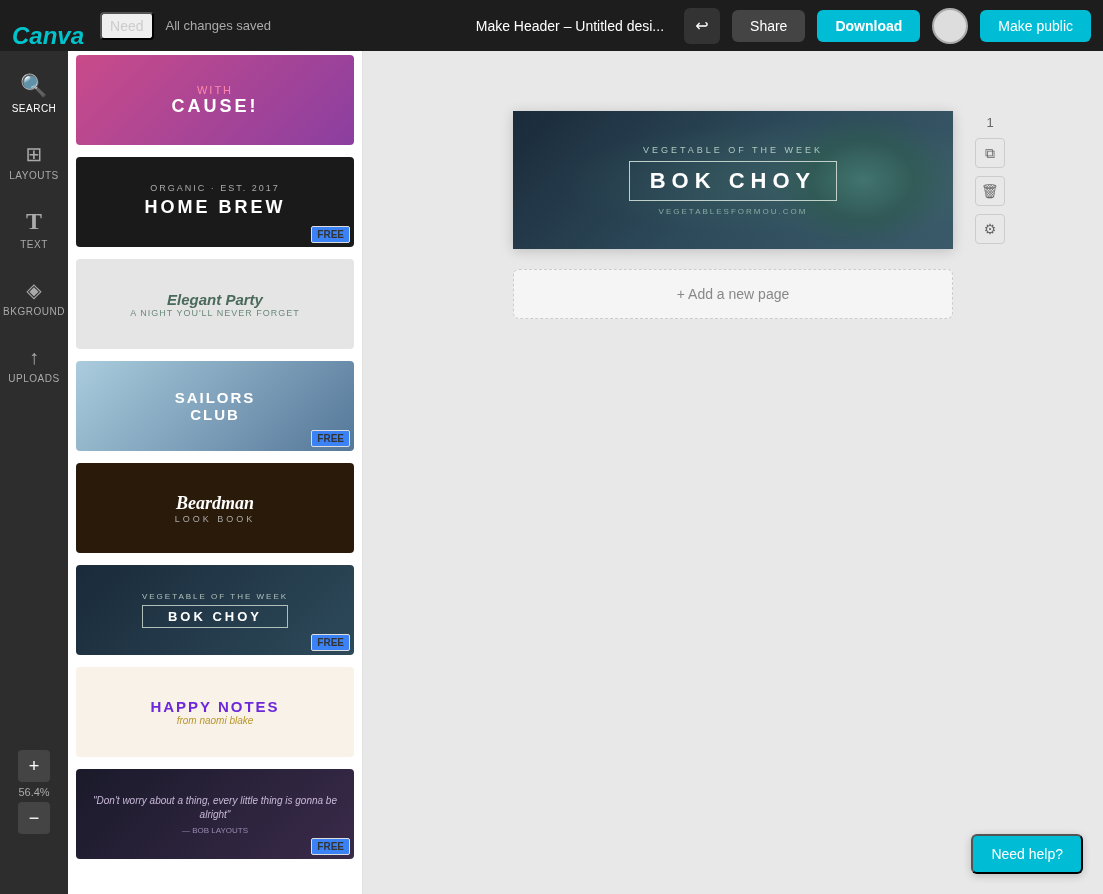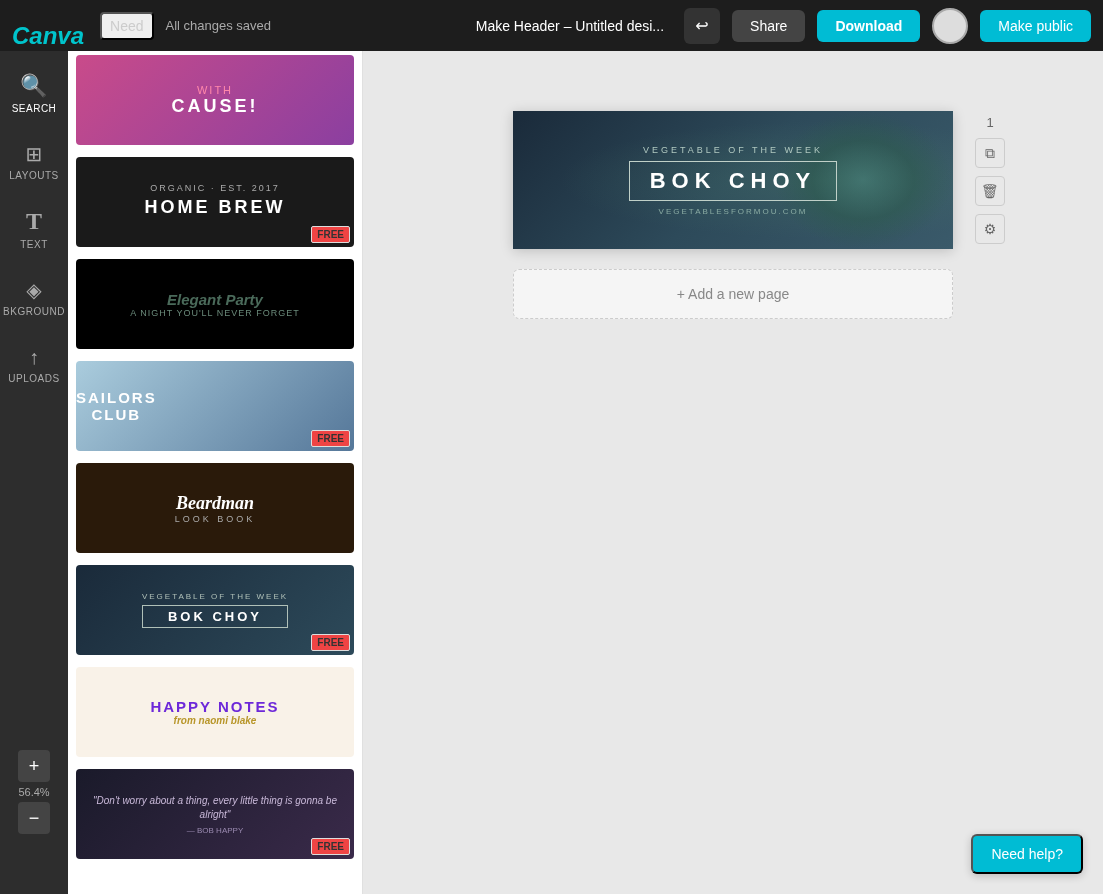--- a/index.html
+++ b/index.html
@@ -53,21 +53,21 @@
     }
     .search-bar {
       padding: 10px 10px 6px; position: sticky; top: 0; background: #fff; z-index: 5;
     }
     .search-input {
       width: 100%; padding: 8px 12px; border: 1px solid #ddd; border-radius: 20px;
       font-size: 13px; color: #333; outline: none; background: #f8f8f8;
     }
     .template-grid { padding: 4px 8px; display: flex; flex-direction: column; gap: 6px; }
     .free-badge {
-      position: absolute; bottom: 4px; right: 4px; background: #ef4444;
+      position: absolute; bottom: 4px; right: 4px; background: #3b82f6;
       color: #333; font-size: 10px; font-weight: 600; padding: 2px 5px;
       border-radius: 2px; border: 1px solid #ddd;
     }
 
     
     .t-card { width: 100%; height: 90px; position: relative; border-radius: 4px; overflow: hidden; cursor: pointer; margin-bottom: 6px; }
 
     
     .canvas-area {
       position: fixed; top: 51px; left: 363px; right: 0; bottom: 0;
@@ -126,22 +126,22 @@
     .need-help {
       position: fixed; bottom: 20px; right: 20px;
       background: #00bcd4; color: #fff; padding: 10px 18px;
       border-radius: 6px; font-size: 14px; cursor: pointer; font-weight: 500;
       box-shadow: 0 2px 8px rgba(0,0,0,0.2);
     }
 
     
     .tc-cause { background: linear-gradient(135deg, #c94b8a, #8b3fa0); height: 90px; display: flex; align-items: center; justify-content: center; }
     .tc-homebrew { background: #1a1a1a; height: 90px; display: flex; align-items: center; justify-content: center; }
-    .tc-elegant { background: #000000; height: 90px; display: flex; align-items: center; justify-content: center; }
-    .tc-sailors { background: linear-gradient(135deg, #aaccdd, #557799); height: 90px; display: flex; align-items: center; justify-content: flex-start; }
+    .tc-elegant { background: #e5e5e5; height: 90px; display: flex; align-items: center; justify-content: center; }
+    .tc-sailors { background: linear-gradient(135deg, #aaccdd, #557799); height: 90px; display: flex; align-items: center; justify-content: center; }
     .tc-beardman { background: #2a1a0a; height: 90px; display: flex; align-items: center; justify-content: center; }
     .tc-bokchoy { background: linear-gradient(135deg, #1a2a3a, #2d4a5a); height: 90px; display: flex; align-items: center; justify-content: center; }
     .tc-happy { background: #f9f2e8; height: 90px; display: flex; align-items: center; justify-content: center; }
     .tc-worry { background: linear-gradient(135deg, #1a1a2a, #3a2a4a); height: 90px; display: flex; align-items: center; justify-content: center; }
 
     
     .template-panel::-webkit-scrollbar { width: 4px; }
     .template-panel::-webkit-scrollbar-track { background: #f0f0f0; }
     .template-panel::-webkit-scrollbar-thumb { background: #ccc; border-radius: 2px; }
   </style>
@@ -249,30 +249,30 @@
           </div>
         </div>
       </div>
       <div class="free-badge">FREE</div>
     </div>
 
     <div class="t-card">
       <div class="tc-happy">
         <div style="text-align:center;">
           <div style="color:#6d28d9; font-size:15px; font-weight:700; letter-spacing:2px;">HAPPY NOTES</div>
-          <div style="color:#b8962a; font-size:10px; font-style:italic;font-weight:bold;">from naomi blake</div>
+          <div style="color:#b8962a; font-size:10px; font-style:italic;">from naomi blake</div>
         </div>
       </div>
     </div>
 
     <div class="t-card">
       <div class="tc-worry">
         <div style="text-align:center; padding: 0 10px;">
           <div style="color:#c8b8d8; font-size:10px; font-style:italic; line-height:1.4;">"Don't worry about a thing, every little thing is gonna be alright"</div>
-          <div style="color:#9a8ab0; font-size:8px; margin-top:4px;">— BOB HAPPY</div>
+          <div style="color:#9a8ab0; font-size:8px; margin-top:4px;">— BOB LAYOUTS</div>
         </div>
       </div>
       <div class="free-badge">FREE</div>
     </div>
 
   </div>
 </div>
 
 <div class="canvas-area">
   <div class="canvas-container">

